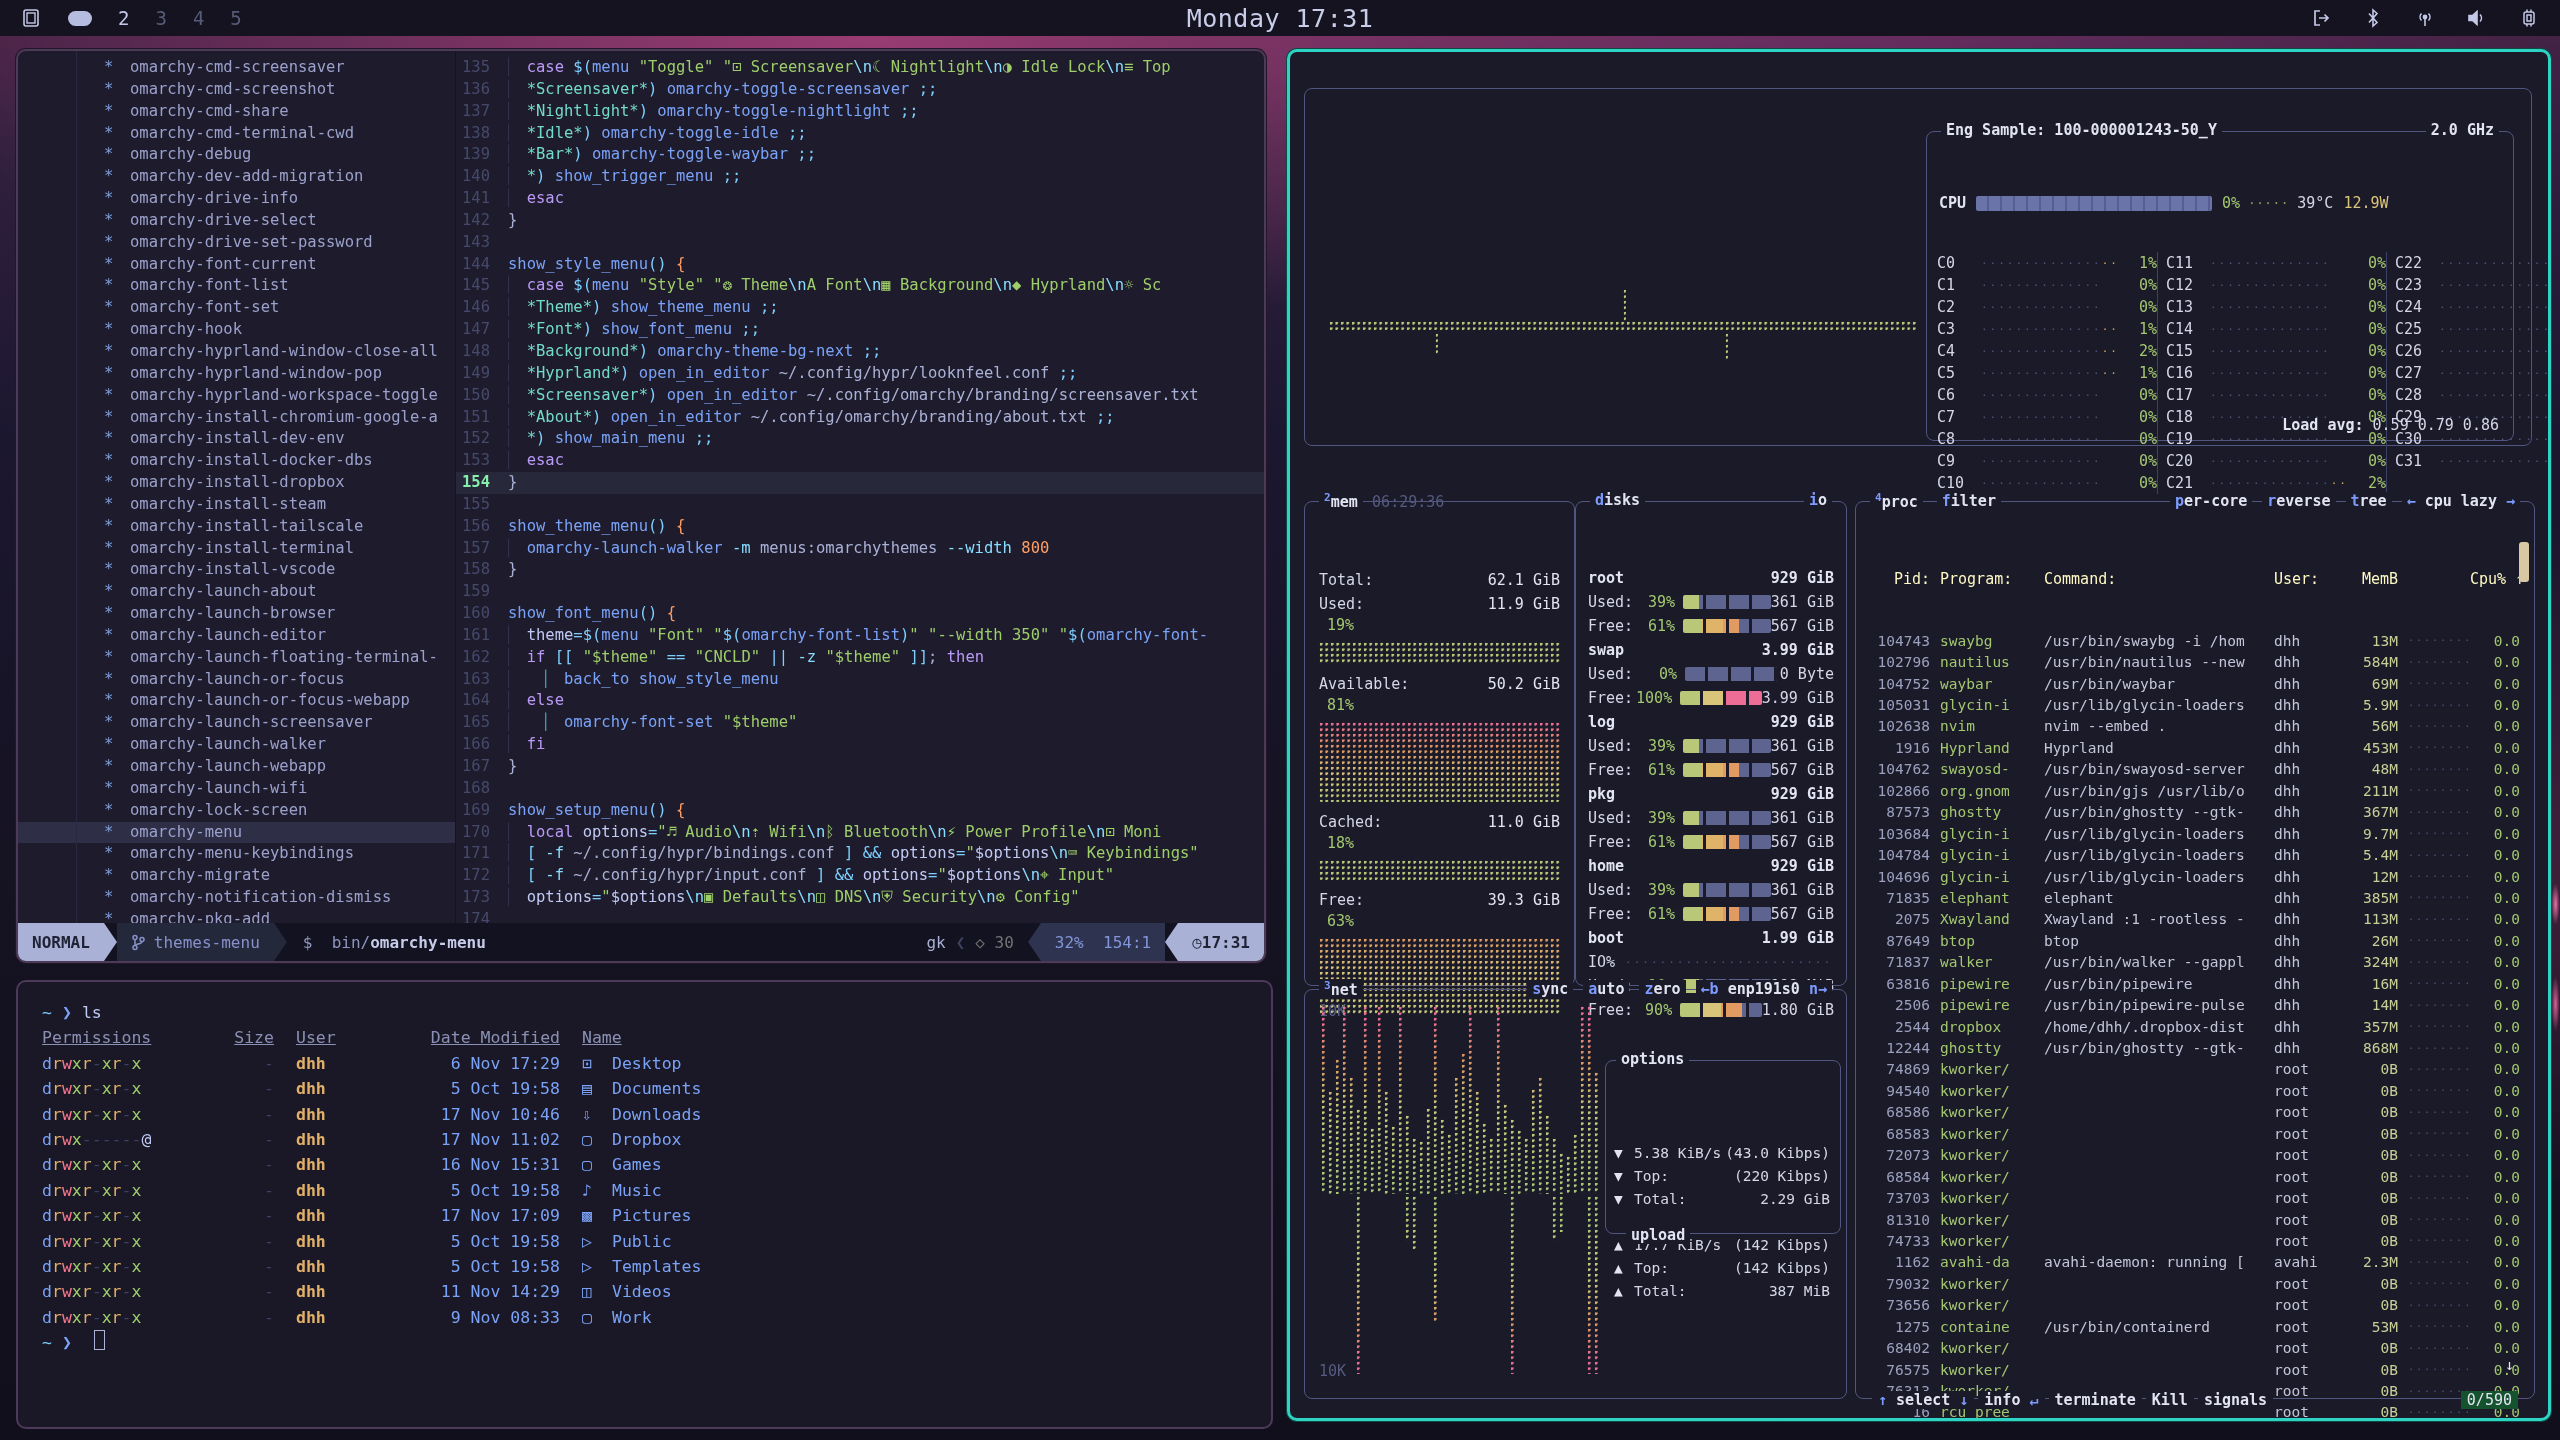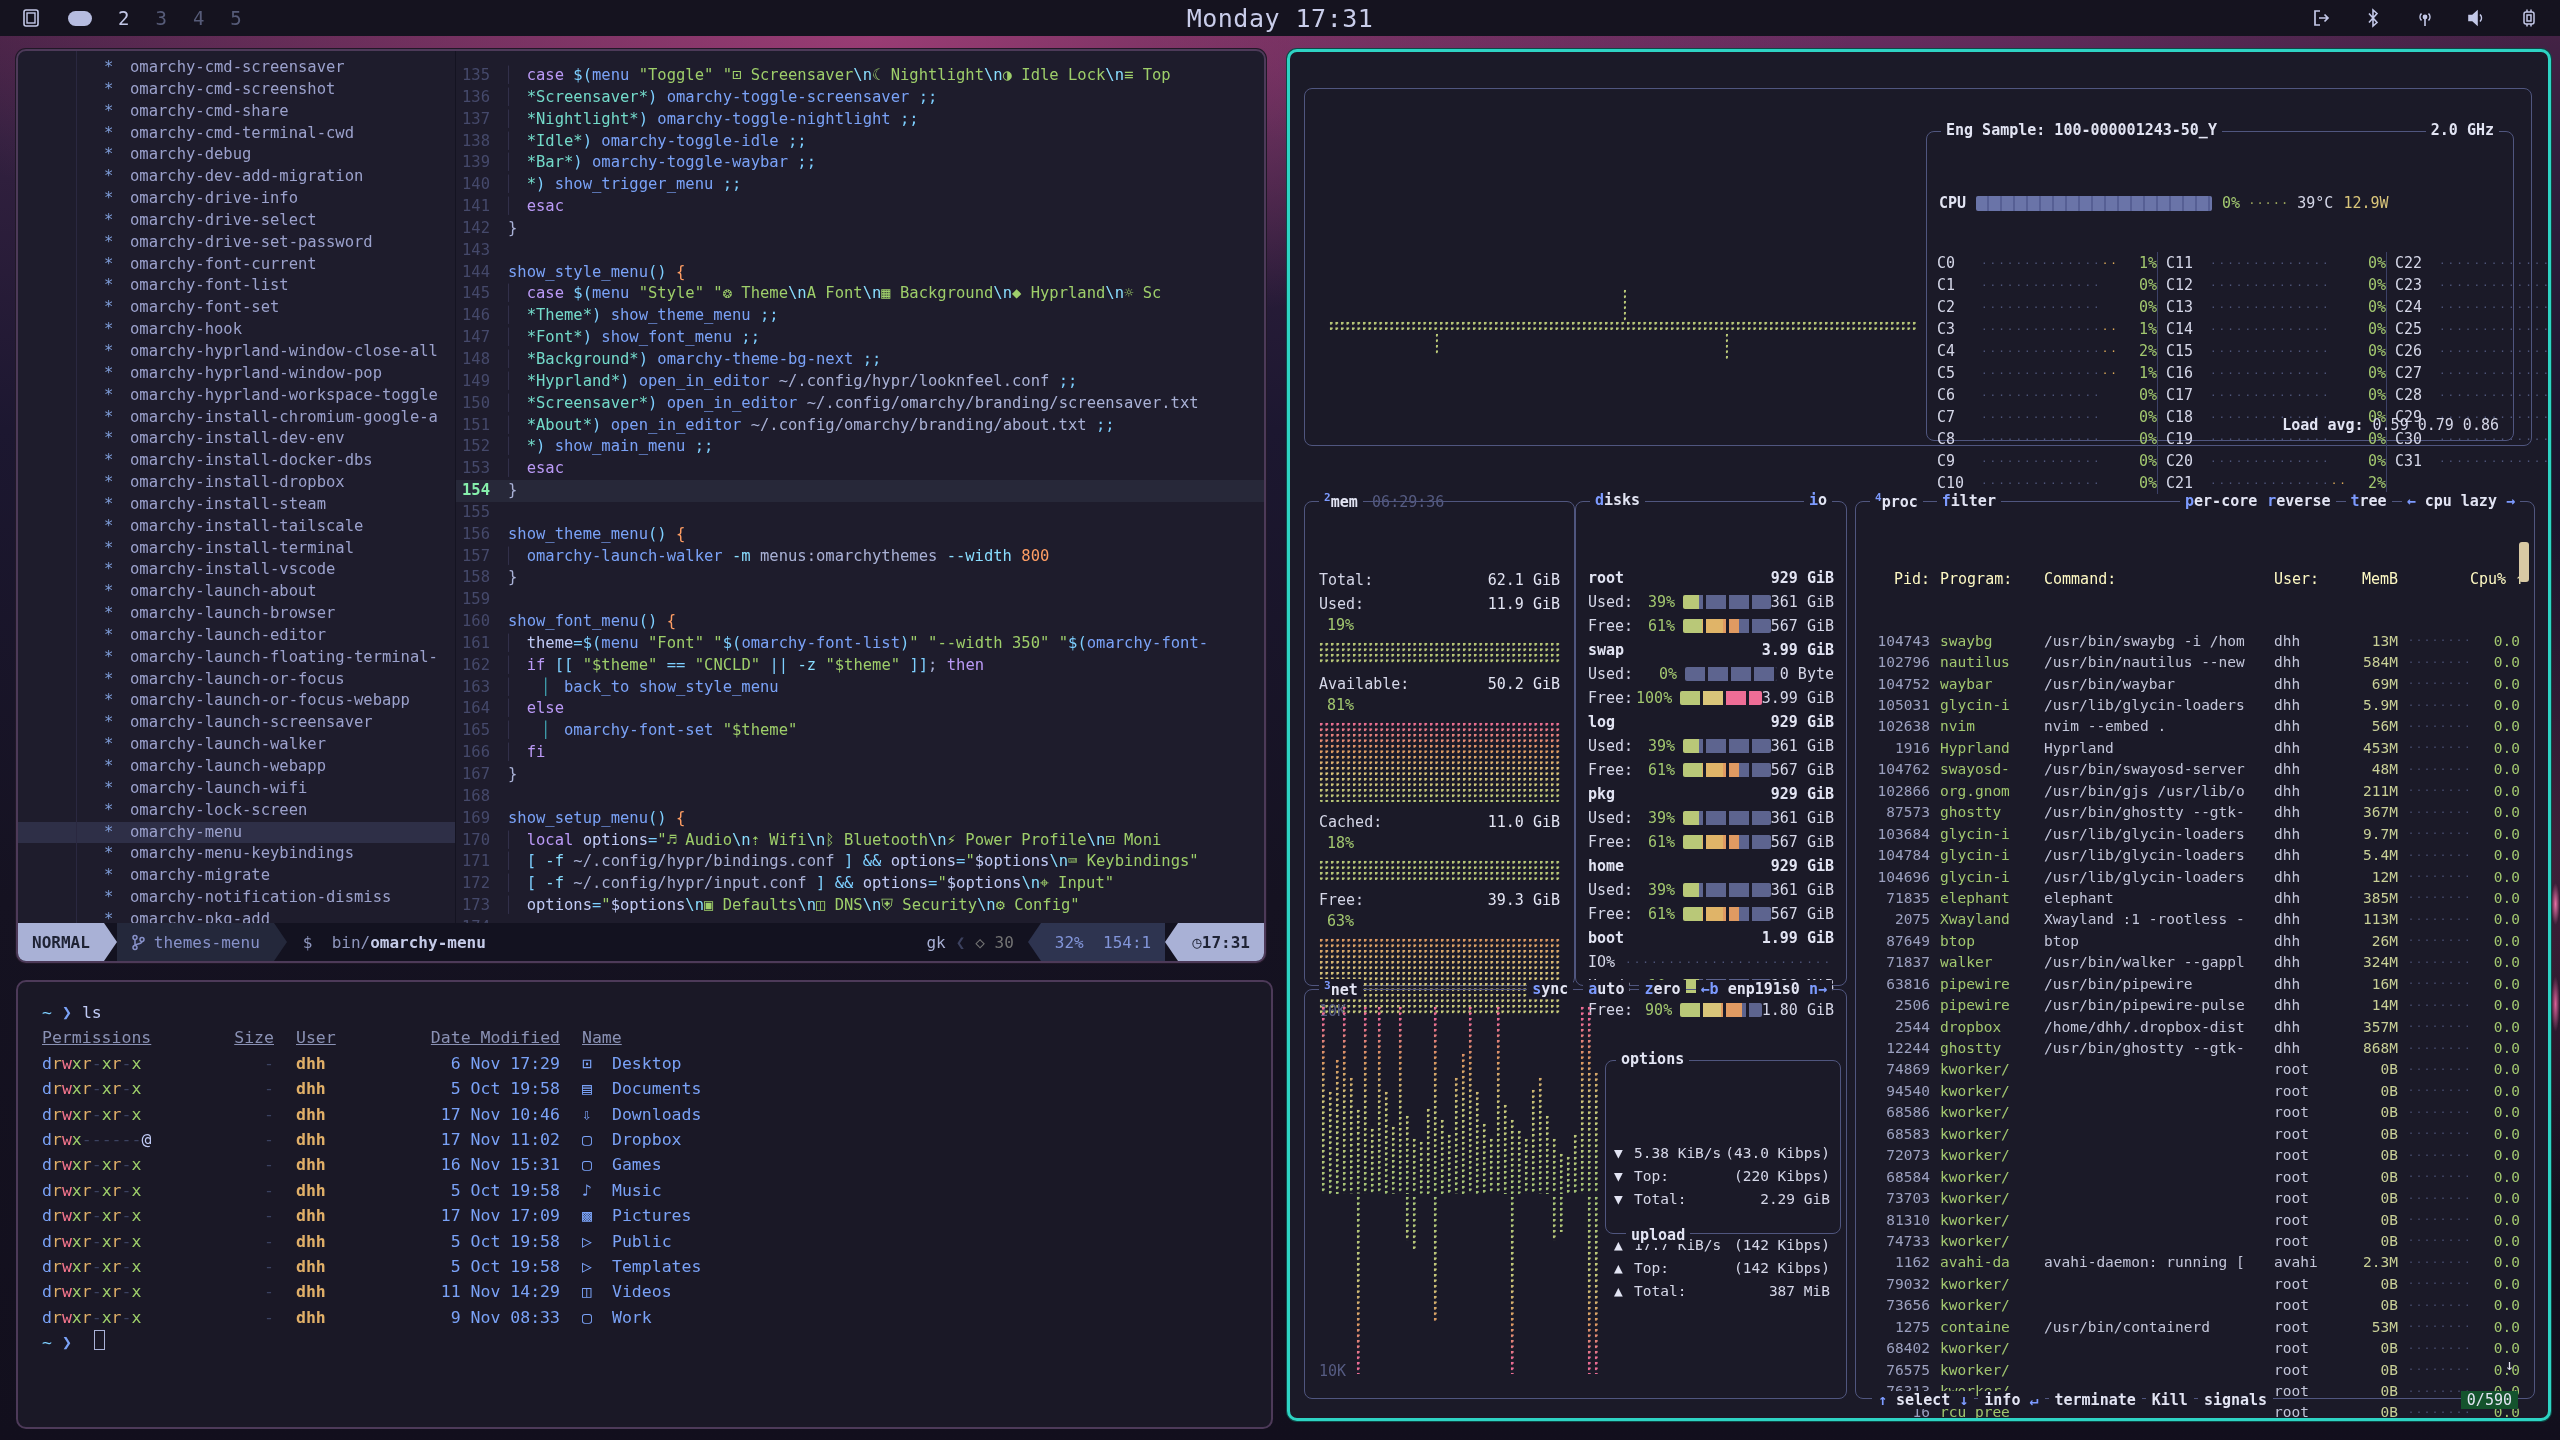--- a/index.html
+++ b/index.html
@@ -28,21 +28,21 @@
   .win-term{left:16px;top:980px;width:1257px;height:449px;background:#1a1826;border:2px solid #4d3a59}
   .win-btop{left:1287px;top:49px;width:1264px;height:1372px;background:#1b1a28;border:3px solid #2ed3c4;box-shadow:0 0 0 1px #0d4a46}
   
   .ed-body{position:absolute;left:0;top:0;right:0;bottom:38px;display:flex;font-size:15.5px;line-height:21.85px;color:#a9b1d6;white-space:pre}
   .filepane{width:438px;position:relative;padding:6px 0 0 0;border-right:1px solid #141321}
   .filepane:before{content:"";position:absolute;left:58px;top:0;bottom:0;width:1px;background:#2a2840}
   .frow{height:21.85px;display:flex;padding-left:86px}
   .frow.cur{background:#2e2f47}
   .star{color:#7e9cd8;width:26px}
   .fname{color:#9ba1cc}
-  .codepane{flex:1;position:relative;padding-top:14px;overflow:hidden}
+  .codepane{flex:1;position:relative;padding-top:6px;overflow:hidden}
   .cline{height:21.85px;display:flex}
   .cline.cur{background:#272839}
   .lnum{width:52px;text-align:right;padding-right:18px;color:#45496b;flex:none}
   .cline.cur .lnum{color:#86efac;font-weight:bold}
   .lbody{flex:1;overflow:hidden}
   .tk-k{color:#bb9af7}.tk-f{color:#7aa2f7}.tk-c{color:#7aa2f7}.tk-p{color:#73daca}
   .tk-s{color:#9ece6a}.tk-e{color:#89ddff}.tk-o{color:#7dcfff}.tk-b{color:#ff9e64}
   .tk-v{color:#c0caf5}.tk-t{color:#a9b1d6}.tk-g{color:#32304a}.tk-g2{color:#41a6b5}
   
   .statusline{position:absolute;left:0;bottom:0;right:0;height:38px;background:#131220;display:flex;align-items:stretch;font-size:16px;color:#a9b1d6}
@@ -320,21 +320,21 @@
           <div class="nb-in" id="nbin"><div class="nb-r"><span class="ar">▼</span><span>5.38 KiB/s</span><span class="rv">(43.0 Kibps)</span></div><div class="nb-r"><span class="ar">▼</span><span>Top:</span><span class="rv">(220 Kibps)</span></div><div class="nb-r"><span class="ar">▼</span><span>Total:</span><span class="rv">2.29 GiB</span></div><div class="nb-r"> </div><div class="nb-r"><span class="ar">▲</span><span>17.7 KiB/s</span><span class="rv">(142 Kibps)</span></div><div class="nb-r"><span class="ar">▲</span><span>Top:</span><span class="rv">(142 Kibps)</span></div><div class="nb-r"><span class="ar">▲</span><span>Total:</span><span class="rv">387 MiB</span></div></div>
         </div>
       </div>
 
       
       <div class="bx box-proc">
         <div class="bx-title">
           <span class="bt"><sup>4</sup><span>proc</span></span>
           <span class="bt hk1" style="margin-left:14px">filter</span>
           <span class="bt hk1" style="margin-left:auto">per-core</span>
-          <span class="bt hk1" style="">reverse</span>
+          <span class="bt hk1" style="margin-left:10px">reverse</span>
           <span class="bt hk1" style="margin-left:10px">tree</span>
           <span class="bt" style="margin-left:10px"><span class="blue">←</span> <span>cpu lazy</span> <span class="blue">→</span></span>
         </div>
         <div class="pr-head">
           <span style="text-align:right;padding-right:10px">Pid:</span>
           <span>Program:</span>
           <span>Command:</span>
           <span>User:</span>
           <span style="text-align:right">MemB</span>
           <span></span>

